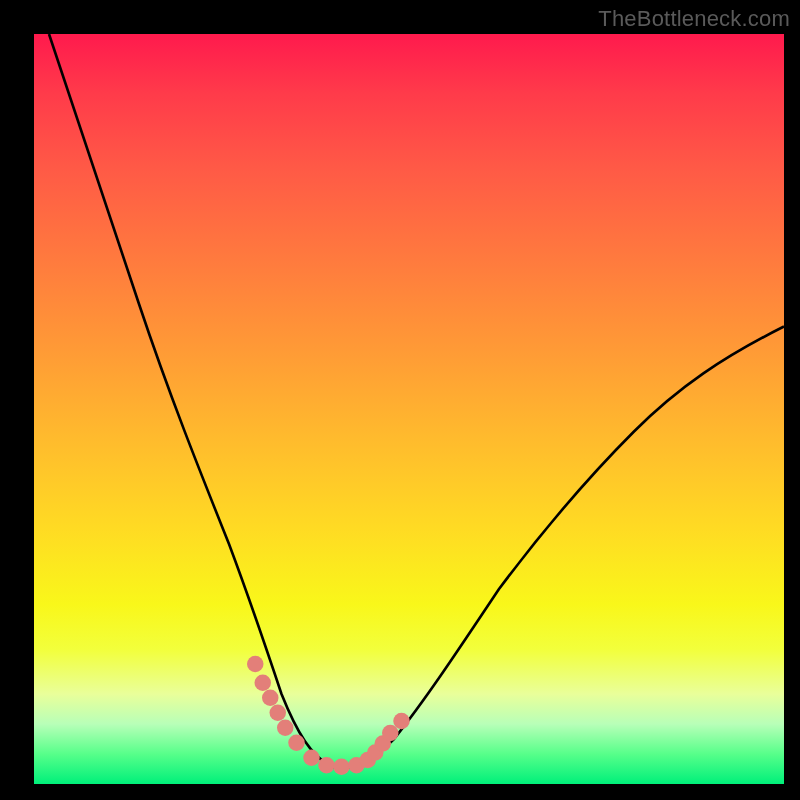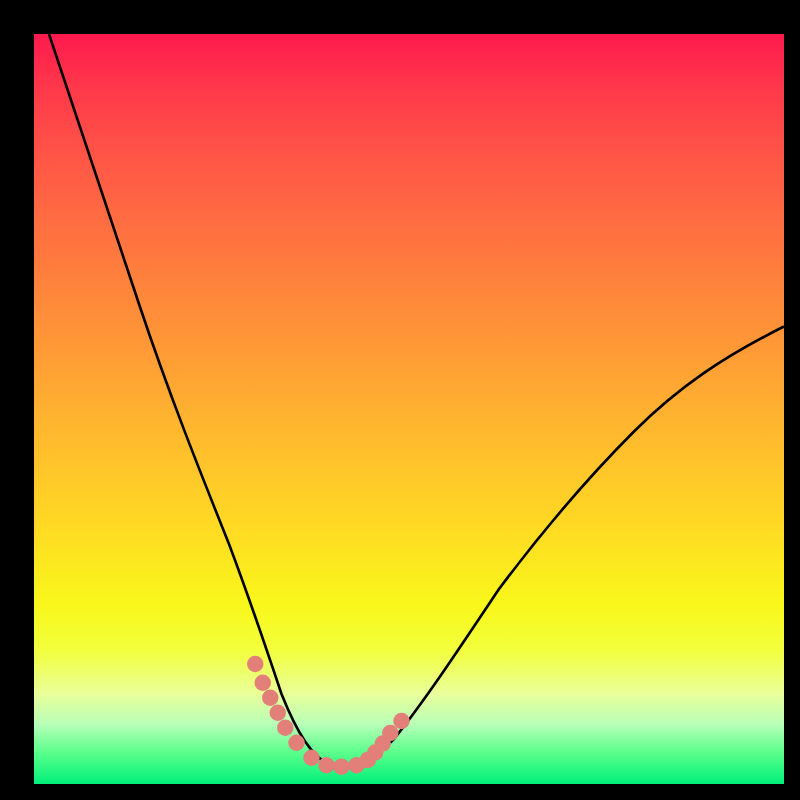--- a/index.html
+++ b/index.html
@@ -55,20 +55,21 @@
     color: #5a5a5a;
     font-size: 22px;
     font-weight: 500;
     letter-spacing: 0.2px;
   }
 </style>
 </head>
 <body>
 
 <div class="frame">
+  <div class="watermark">TheBottleneck.com</div>
 
   <div class="plot-area">
     <svg class="curve-svg" viewBox="0 0 100 100" preserveAspectRatio="none">
       <path fill="none" stroke="#000" stroke-width="0.35" d="M 2 0
                C 6 12, 10 24, 14 36
                C 18 48, 22 58, 26 68
                C 29 76, 31 82, 33 88
                C 35 93, 37 96.5, 40 97.8
                C 43 98.2, 45 97, 48 94
                C 52 89, 56 83, 62 74

